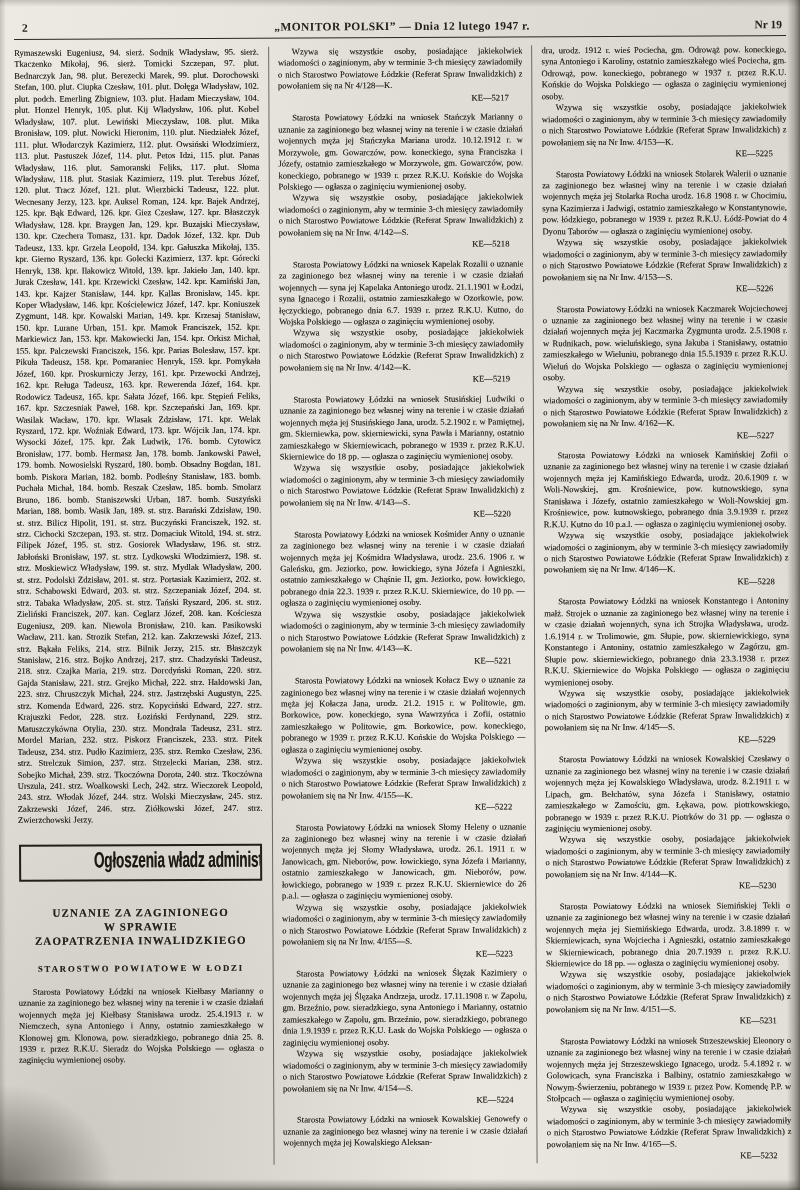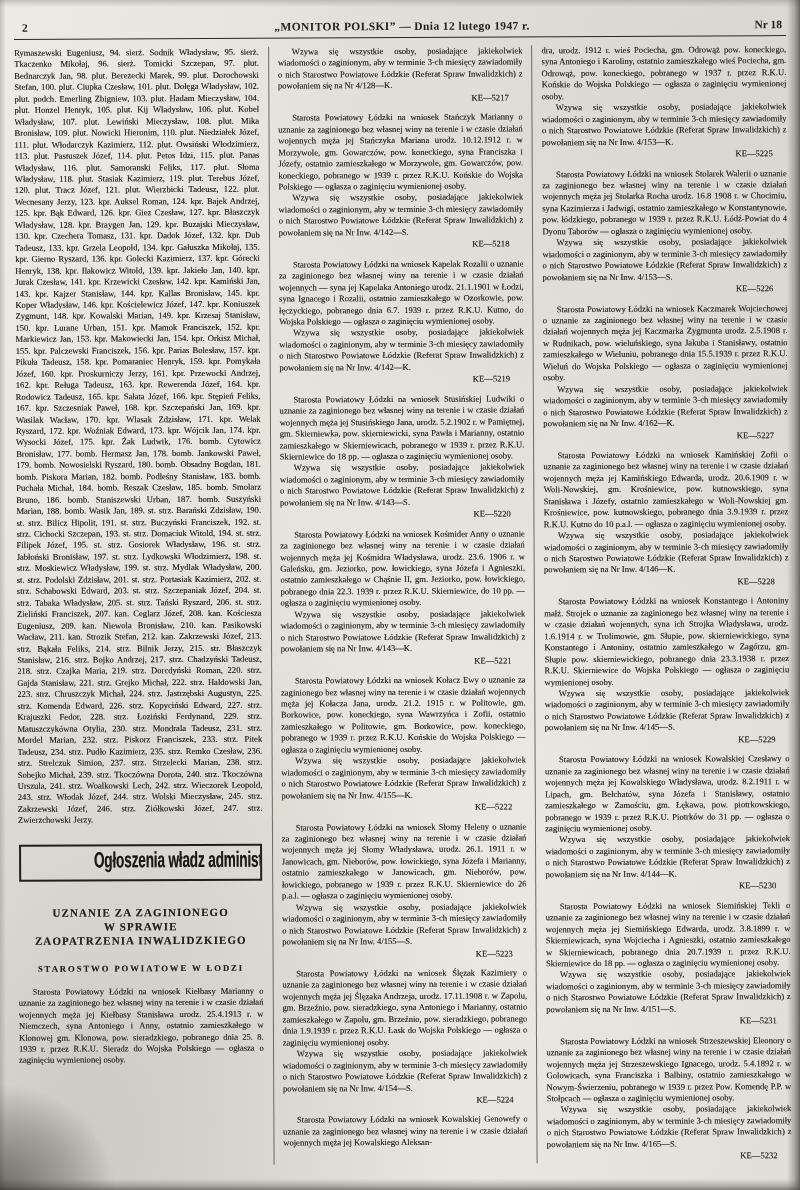--- a/index.html
+++ b/index.html
@@ -51,21 +51,21 @@
 </head>
 <body>
 
 <div class="scan-root">
   <div class="paper">
     <div class="content">
 
       <div class="hdr">
         <span class="pgnum">2</span>
         <span class="mast">„MONITOR POLSKI” — Dnia 12 lutego 1947 r.</span>
-        <span class="issue">Nr 18</span>
+        <span class="issue">Nr 19</span>
       </div>
       <div class="hdr-rule"></div>
 
       <div class="columns">
 
         <section class="col">
           <p class="names">Rymaszewski Eugeniusz, 94. sierż. Sodnik Władysław, 95. sierż. Tkaczenko Mikołaj, 96. sierż. Tomicki Szczepan, 97. plut. Bednarczyk Jan, 98. plut. Berezecki Marek, 99. plut. Dorochowski Stefan, 100. plut. Ciupka Czesław, 101. plut. Dołęga Władysław, 102. plut. podch. Emerling Zbigniew, 103. plut. Hadam Mieczysław, 104. plut. Honzel Henryk, 105. plut. Kij Władysław, 106. plut. Kobel Władysław, 107. plut. Lewiński Mieczysław, 108. plut. Mika Bronisław, 109. plut. Nowicki Hieronim, 110. plut. Niedziałek Józef, 111. plut. Włodarczyk Kazimierz, 112. plut. Owsiński Włodzimierz, 113. plut. Pastuszek Józef, 114. plut. Petos Idzi, 115. plut. Panas Władysław, 116. plut. Samoranski Feliks, 117. plut. Słoma Władysław, 118. plut. Stasiak Kazimierz, 119. plut. Terebus Józef, 120. plut. Tracz Józef, 121. plut. Wierzbicki Tadeusz, 122. plut. Wecnesany Jerzy, 123. kpr. Auksel Roman, 124. kpr. Bajek Andrzej, 125. kpr. Bąk Edward, 126. kpr. Giez Czesław, 127. kpr. Błaszczyk Władysław, 128. kpr. Braygen Jan, 129. kpr. Buzajski Mieczysław, 130. kpr. Czechera Tomasz, 131. kpr. Dadok Józef, 132. kpr. Dub Tadeusz, 133. kpr. Grzela Leopold, 134. kpr. Gałuszka Mikołaj, 135. kpr. Gierno Ryszard, 136. kpr. Golecki Kazimierz, 137. kpr. Górecki Henryk, 138. kpr. Ilakowicz Witold, 139. kpr. Jakieło Jan, 140. kpr. Jurak Czesław, 141. kpr. Krzewicki Czesław, 142. kpr. Kamiński Jan, 143. kpr. Kajzer Stanisław, 144. kpr. Kallas Bronisław, 145. kpr. Koper Władysław, 146. kpr. Kościelewicz Józef, 147. kpr. Koniuszek Zygmunt, 148. kpr. Kowalski Marian, 149. kpr. Krzesaj Stanisław, 150. kpr. Lurane Urban, 151. kpr. Mamok Franciszek, 152. kpr. Markiewicz Jan, 153. kpr. Makowiecki Jan, 154. kpr. Orkisz Michał, 155. kpr. Palczewski Franciszek, 156. kpr. Parias Bolesław, 157. kpr. Pikuła Tadeusz, 158. kpr. Pomaraniec Henryk, 159. kpr. Pomykała Józef, 160. kpr. Proskurniczy Jerzy, 161. kpr. Przewocki Andrzej, 162. kpr. Reługa Tadeusz, 163. kpr. Rewerenda Józef, 164. kpr. Rodowicz Tadeusz, 165. kpr. Sałata Józef, 166. kpr. Stępień Feliks, 167. kpr. Szczesniak Paweł, 168. kpr. Szczepański Jan, 169. kpr. Wasilak Wacław, 170. kpr. Wlasak Zdzisław, 171. kpr. Welak Ryszard, 172. kpr. Woźniak Edward, 173. kpr. Wójcik Jan, 174. kpr. Wysocki Józef, 175. kpr. Żak Ludwik, 176. bomb. Cytowicz Bronisław, 177. bomb. Hermasz Jan, 178. bomb. Jankowski Paweł, 179. bomb. Nowosielski Ryszard, 180. bomb. Obsadny Bogdan, 181. bomb. Piskora Marian, 182. bomb. Podleśny Stanisław, 183. bomb. Puchała Michał, 184. bomb. Reszak Czesław, 185. bomb. Smolarz Bruno, 186. bomb. Staniszewski Urban, 187. bomb. Suszyński Marian, 188. bomb. Wasik Jan, 189. st. strz. Barański Zdzisław, 190. st. strz. Bilicz Hipolit, 191. st. strz. Buczyński Franciszek, 192. st. strz. Cichocki Szczepan, 193. st. strz. Domaciuk Witold, 194. st. strz. Filipek Józef, 195. st. strz. Gosiorek Władysław, 196. st. strz. Jabłoński Bronisław, 197. st. strz. Lydkowski Włodzimierz, 198. st. strz. Moskiewicz Władysław, 199. st. strz. Mydlak Władysław, 200. st. strz. Podolski Zdzisław, 201. st. strz. Portasiak Kazimierz, 202. st. strz. Schabowski Edward, 203. st. strz. Szczepaniak Józef, 204. st. strz. Tabaka Władysław, 205. st. strz. Tański Ryszard, 206. st. strz. Zieliński Franciszek, 207. kan. Ceglarz Józef, 208. kan. Kościesza Eugeniusz, 209. kan. Niewola Bronisław, 210. kan. Pasikowski Wacław, 211. kan. Strozik Stefan, 212. kan. Zakrzewski Józef, 213. strz. Bąkała Feliks, 214. strz. Bilnik Jerzy, 215. str. Błaszczyk Stanisław, 216. strz. Bojko Andrzej, 217. strz. Chadzyński Tadeusz, 218. strz. Czajka Maria, 219. strz. Dorcdyński Roman, 220. strz. Gajda Stanisław, 221. strz. Grejko Michał, 222. strz. Haldowski Jan, 223. strz. Chruszczyk Michał, 224. strz. Jastrzębski Augustyn, 225. strz. Komenda Edward, 226. strz. Kopyciński Edward, 227. strz. Krajuszki Fedor, 228. strz. Łoziński Ferdynand, 229. strz. Matuszczykówna Otylia, 230. strz. Mondrala Tadeusz, 231. strz. Mordel Marian, 232. strz. Piskorz Franciszek, 233. strz. Pitek Tadeusz, 234. strz. Pudło Kazimierz, 235. strz. Remko Czesław, 236. strz. Strelczuk Simion, 237. strz. Strzelecki Marian, 238. strz. Sobejko Michał, 239. strz. Tkoczówna Dorota, 240. strz. Tkoczówna Urszula, 241. strz. Woalkowski Lech, 242. strz. Wieczorek Leopold, 243. strz. Włodak Józef, 244. strz. Wolski Mieczysław, 245. strz. Zakrzewski Józef, 246. strz. Ziółkowski Józef, 247. strz. Zwierzchowski Jerzy.</p>
 
           <div class="section-box">
             <span class="section-title">Ogłoszenia władz administracyjnych</span>

